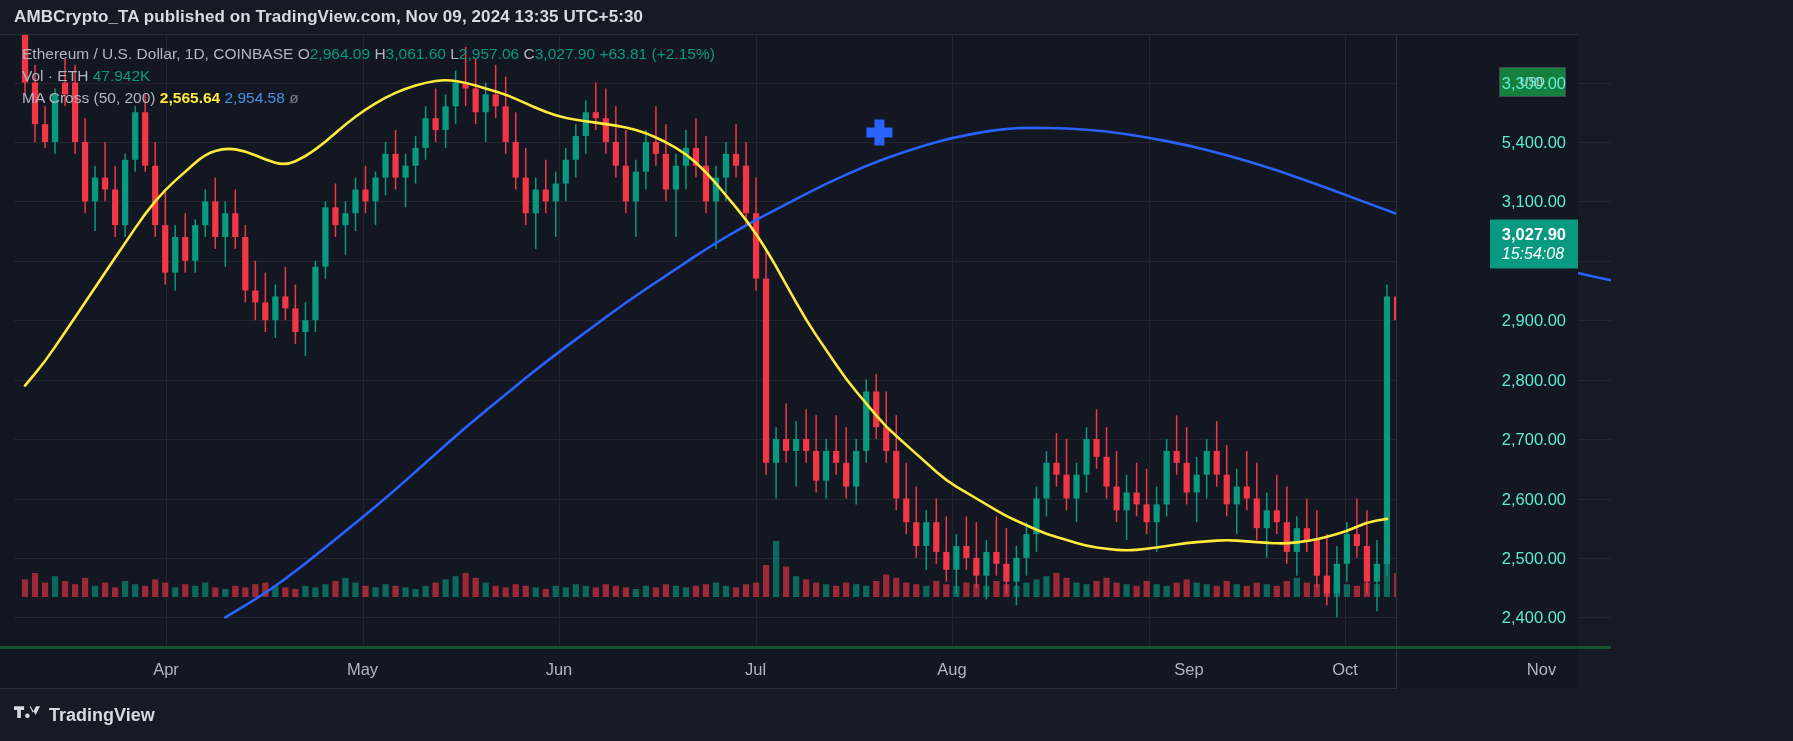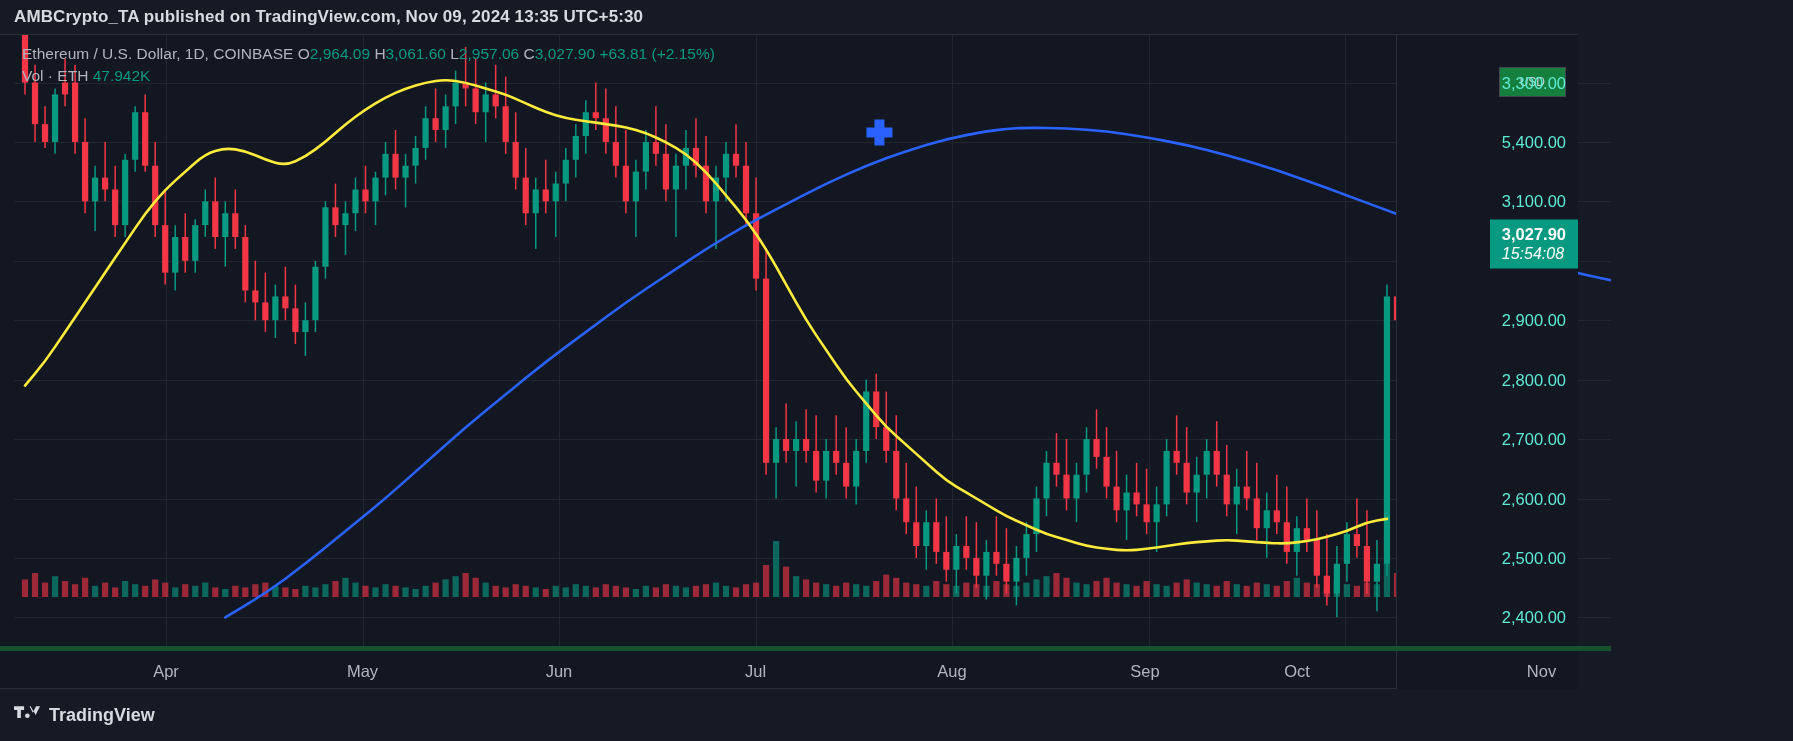--- a/index.html
+++ b/index.html
@@ -111,21 +111,21 @@
     transform: translateY(-50%);
     white-space: nowrap;
   }
   #price-badge .t { font-weight: 400; font-size: 16px; font-style: italic; }
 
   
   #time-scale {
     position: absolute;
     left: 0; bottom: 0;
     width: 1611px; height: 42px;
-    border-top: 5px solid #14532d;
+    border-top: 3px solid #14532d;
     box-sizing: border-box;
   }
   .time-tick {
     position: absolute;
     top: 11px;
     font-size: 16.5px;
     color: #b2b5be;
     transform: translateX(-50%);
     white-space: nowrap;
   }
@@ -619,20 +619,26 @@
       <span class="ohlcv-lbl">H</span><span class="up">3,061.60</span>
       <span class="ohlcv-lbl">L</span><span class="up">2,957.06</span>
       <span class="ohlcv-lbl">C</span><span class="up">3,027.90</span>
       <span class="up">+63.81</span>
       <span class="up">(+2.15%)</span>
     </span>
     <span class="row">
       <span class="sym">Vol · ETH</span>
       <span class="up">47.942K</span>
     </span>
+    <span class="row">
+      <span class="sym">MA Cross (50, 200)</span>
+      <span class="yellow">2,565.64</span>
+      <span class="blue">2,954.58</span>
+      <span class="eye">ø</span>
+    </span>
   </div>
 
   <div id="price-scale">
     <div id="usd-badge">USD</div>
     <div id="price-ticks">
         <div class="price-tick" style="top: 47.5px;">3,300.00</div>
         <div class="price-tick" style="top: 107px;">5,400.00</div>
         <div class="price-tick" style="top: 166.4px;">3,100.00</div>
         <div class="price-tick" style="top: 285.2px;">2,900.00</div>
         <div class="price-tick" style="top: 344.6px;">2,800.00</div>
@@ -646,22 +652,22 @@
       <div class="t">15:54:08</div>
     </div>
   </div>
 
   <div id="time-scale">
       <div class="time-tick" style="left: 166px;">Apr</div>
       <div class="time-tick" style="left: 362.5px;">May</div>
       <div class="time-tick" style="left: 559px;">Jun</div>
       <div class="time-tick" style="left: 755.5px; text-align: center;">Jul</div>
       <div class="time-tick" style="left: 952px;">Aug</div>
-      <div class="time-tick" style="left: 1145px;">Sep</div>
-      <div class="time-tick" style="left: 1297px;">Oct</div>
+      <div class="time-tick" style="left: 1189px;">Sep</div>
+      <div class="time-tick" style="left: 1345px;">Oct</div>
       <div class="time-tick" style="left: 1541.5px;">Nov</div>
     </div>
 </div>
 
 <div id="footer">
   <svg id="tv-logo-mark" viewBox="0 0 36 24">
     <path d="M0 0 H14 V5 H9.5 V16 H4.5 V5 H0 Z" fill="#d7dae0"></path>
     <path d="M16 0 H23 L30 12 L36 0 H30.5 L26 9 L21.5 0 Z" fill="#d7dae0"></path>
     <circle cx="18.5" cy="13" r="3.2" fill="#d7dae0"></circle>
   </svg>

